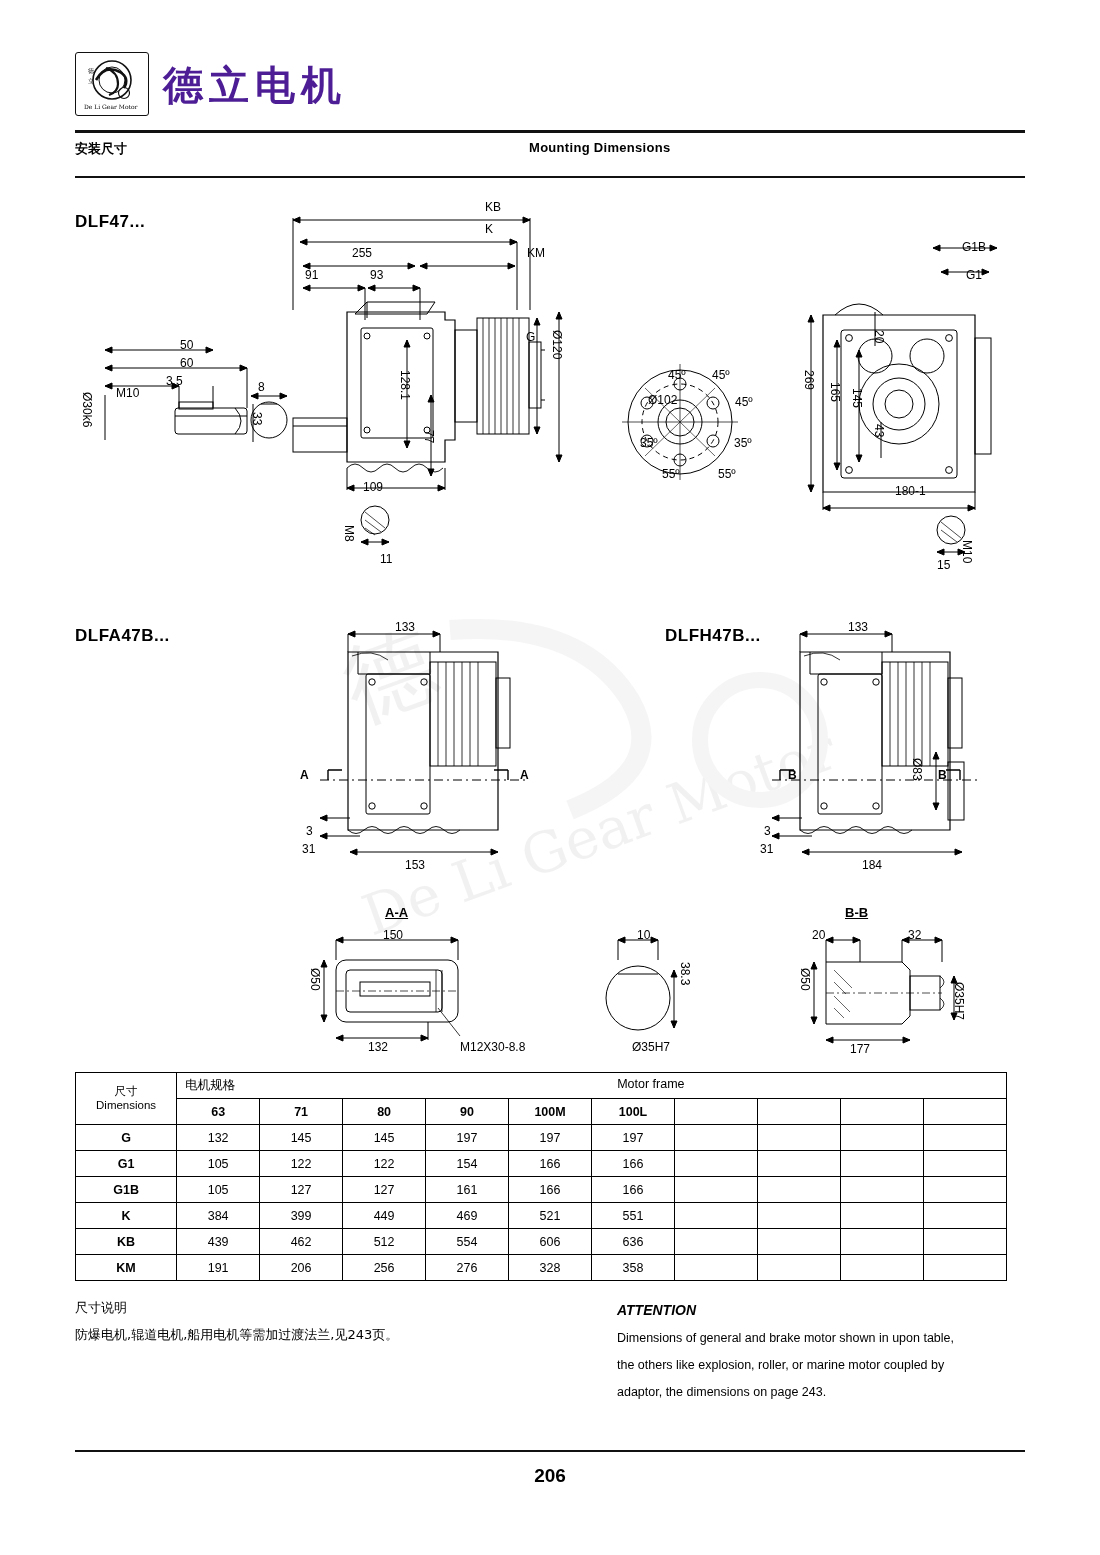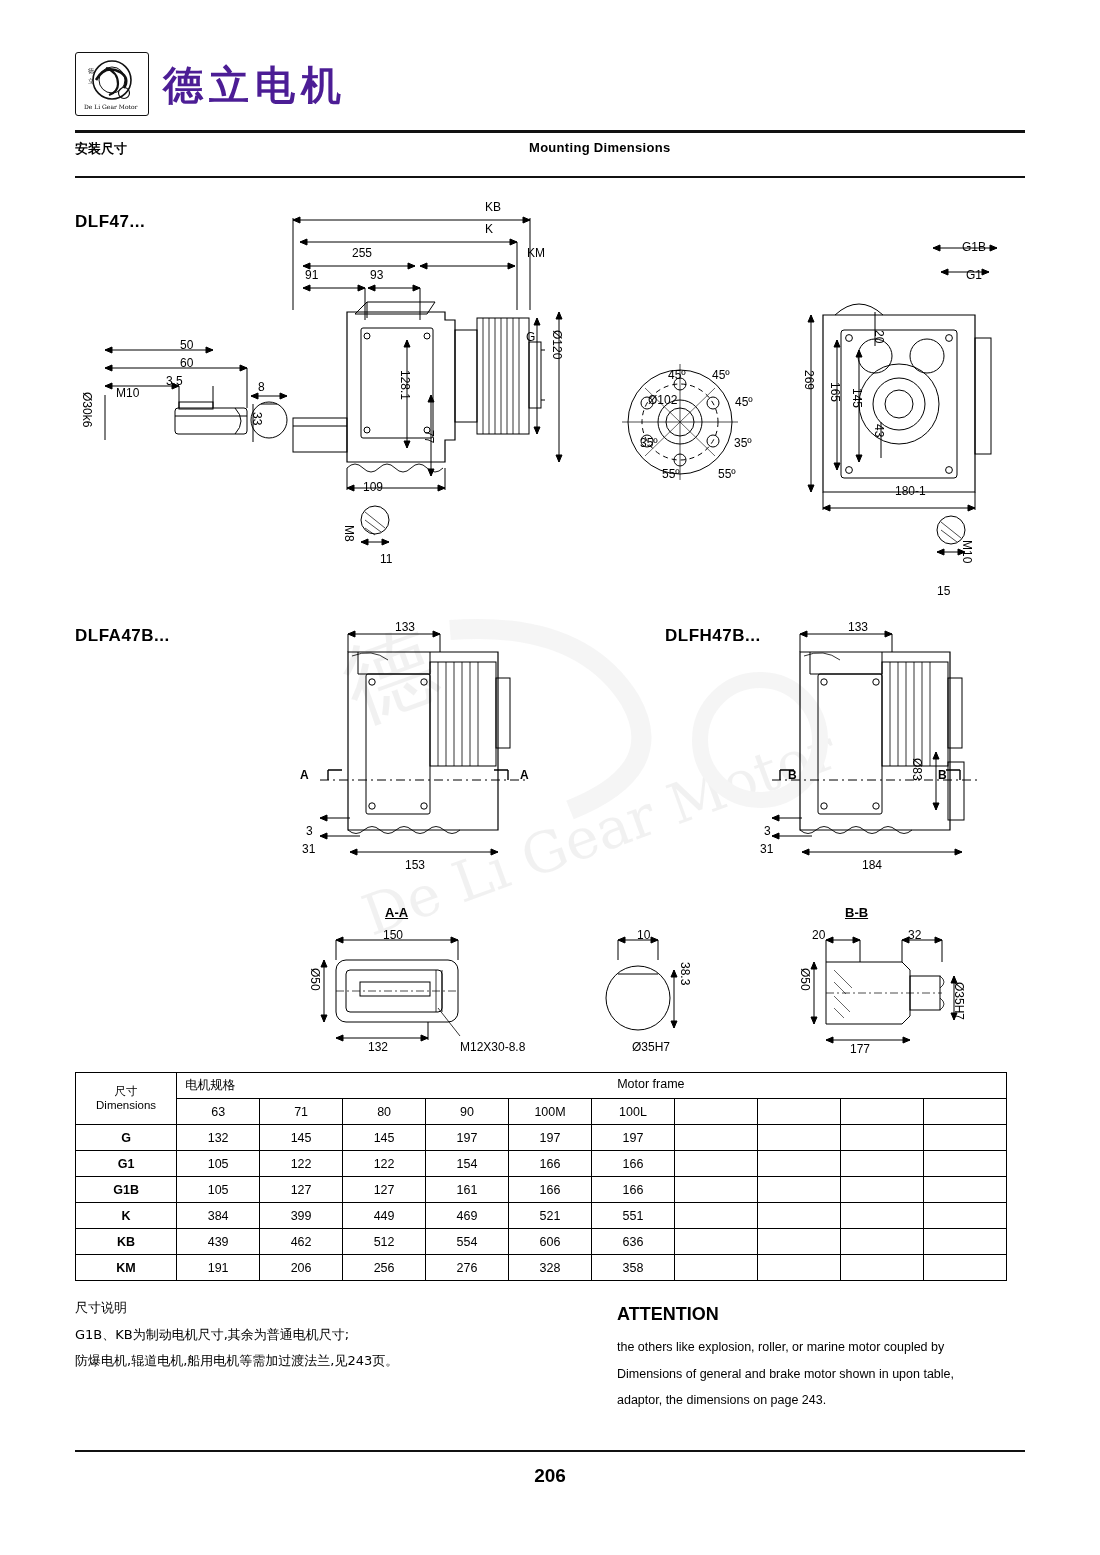--- a/index.html
+++ b/index.html
@@ -31,28 +31,28 @@
 
   
   .lbl{position:absolute;font-family:"Liberation Sans",sans-serif;font-size:12px;color:#000;white-space:nowrap;}
   .lbl.b{font-weight:bold;}
   .modelname{position:absolute;font-size:17px;font-weight:bold;letter-spacing:.5px;}
 
   
   .tbl{position:absolute;left:75px;top:1072px;width:932px;border-collapse:collapse;}
   .tbl td,.tbl th{border:1px solid #000;font-size:12.5px;text-align:center;height:25px;padding:0;font-weight:normal;}
   .tbl .rowhead{font-weight:bold;width:88px;}
-  .tbl .frame-hd{font-weight:normal;}
+  .tbl .frame-hd{font-weight:bold;}
   .tbl .dimcell{width:88px;font-size:11.5px;line-height:1.15;text-align:center;}
   .tbl .col{width:72px;}
 
   
   .notes-l{position:absolute;left:75px;top:1295px;width:470px;font-size:13px;line-height:2.05;font-family:"DejaVu Sans",sans-serif;}
   .notes-r{position:absolute;left:617px;top:1295px;width:420px;font-size:12.5px;line-height:2.15;}
-  .notes-r .att{font-weight:bold;font-size:18px;}
+  .notes-r .att{font-weight:bold;font-size:14px;font-style:italic;}
 
   .footer-rule{position:absolute;left:75px;top:1450px;width:950px;height:2px;background:#111;}
   .pageno{position:absolute;left:0;top:1465px;width:1100px;text-align:center;font-size:19px;font-weight:bold;}
 </style>
 </head>
 <body>
 
 <div class="page">
 
   <div class="header">
@@ -293,21 +293,21 @@
   <div class="lbl" style="left:718px;top:467px;">55º</div>
 
   <div class="lbl" style="left:962px;top:240px;">G1B</div>
   <div class="lbl" style="left:966px;top:268px;">G1</div>
   <div class="lbl" style="left:872px;top:330px;writing-mode:vertical-rl;">20</div>
   <div class="lbl" style="left:802px;top:370px;writing-mode:vertical-rl;">269</div>
   <div class="lbl" style="left:828px;top:382px;writing-mode:vertical-rl;">165</div>
   <div class="lbl" style="left:850px;top:388px;writing-mode:vertical-rl;">145</div>
   <div class="lbl" style="left:872px;top:424px;writing-mode:vertical-rl;">43</div>
   <div class="lbl" style="left:895px;top:484px;">180-1</div>
-  <div class="lbl" style="left:937px;top:584px;">15</div>
+  <div class="lbl" style="left:937px;top:558px;">15</div>
   <div class="lbl" style="left:960px;top:540px;writing-mode:vertical-rl;">M10</div>
 
   <div class="modelname" style="left:75px;top:626px;">DLFA47B...</div>
   <div class="modelname" style="left:665px;top:626px;">DLFH47B...</div>
 
   <svg style="position:absolute;left:280px;top:612px;" width="300" height="270">
     <g stroke="#000" fill="none" stroke-width="1">
       <line x1="68" y1="22" x2="160" y2="22"></line>
       <path d="M68 22 l7 -3 v6 z" fill="#000"></path>
         <path d="M160 22 l-7 -3 v6 z" fill="#000"></path>
@@ -593,26 +593,25 @@
       <td></td>
       <td></td>
       <td></td>
       <td></td>
     </tr>
   </tbody>
     </table>
 
   <div class="notes-l">
     <div>尺寸说明</div>
-    <div>G1B、KB为制动电机尺寸,其余为普通电机尺寸;</div>
     <div>防爆电机,辊道电机,船用电机等需加过渡法兰,见243页。</div>
   </div>
   <div class="notes-r">
     <div class="att">ATTENTION</div>
+    <div>Dimensions of general and brake motor shown in upon table,</div>
     <div>the others like explosion, roller, or marine motor coupled by</div>
-    <div>Dimensions of general and brake motor shown in upon table,</div>
     <div>adaptor, the dimensions on page 243.</div>
   </div>
 
   <div class="footer-rule"></div>
   <div class="pageno">206</div>
 
 </div>
 
 </body></html>

